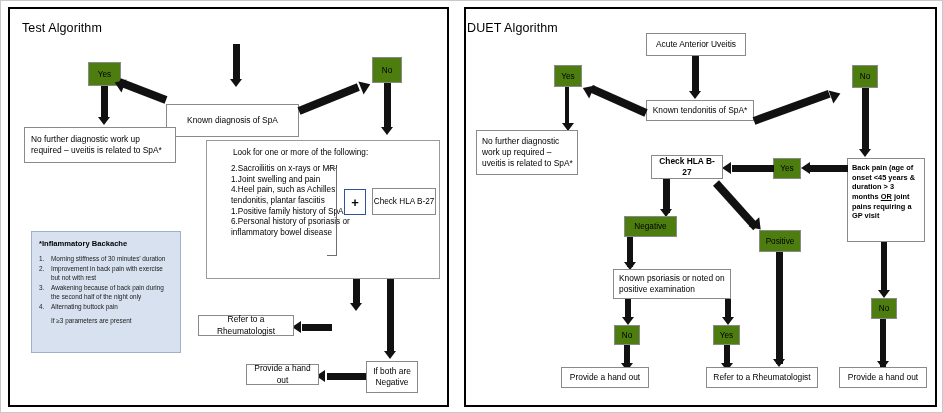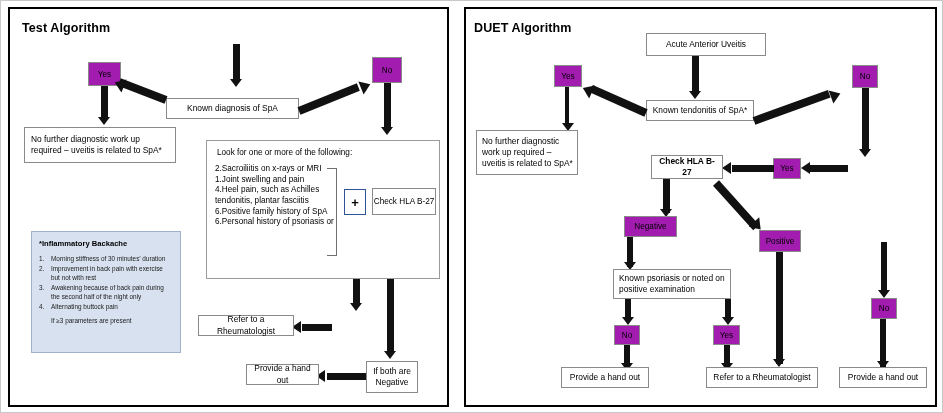--- a/index.html
+++ b/index.html
@@ -21,21 +21,21 @@
     background:#ffffff;
     border:2px solid #000000;
     box-sizing:border-box;
   }
   #panel-left{ left:7px;  top:6px; width:441px; height:400px; }
   #panel-right{ left:463px; top:6px; width:473px; height:400px; }
 
   .panel-title{
     position:absolute;
     font-size:12.5px;
-    font-weight:bold;
+    font-weight:normal;
     color:#000;
     letter-spacing:0.1px;
     white-space:nowrap;
   }
 
   
   .box{
     position:absolute;
     box-sizing:border-box;
     border:1px solid #8a8a8a;
@@ -51,21 +51,21 @@
   }
   .box.b-left{ justify-content:flex-start; text-align:left; }
   .box.bold{ font-weight:bold; }
   .box.tight{ line-height:1.3; }
 
   
   .lbl{
     position:absolute;
     box-sizing:border-box;
     border:1px solid #8a8a8a;
-    background:#a21caf;
+    background:#4d7c0f;
     font-size:8.2px;
     display:flex;
     align-items:center;
     justify-content:center;
     color:#000;
   }
 
   
   .arrow{ position:absolute; }
   .shaft-v{ position:absolute; background:#111; }
@@ -112,21 +112,21 @@
   }
   .ib-num{ width:12px;flex:0 0 12px; }
   .ib-txt{ flex:1; }
   #ib-foot{ font-size:6.4px;margin-top:5px;padding-left:12px;color:#1b1b1b; }
 
   
   #crit-box{
     position:absolute;
     left:196px; top:131px; width:234px; height:139px;
     border:1px solid #9a9a9a; background:#fff; box-sizing:border-box;
-    padding:7px 8px;
+    padding:7px 24px;
   }
   #crit-head{ font-size:8.2px; margin:0 0 7px 2px; color:#000; }
   .crit-line{ font-size:8.2px; line-height:1.30; color:#000; white-space:nowrap; }
   #crit-bracket{
     position:absolute; left:120px; top:27px; width:9px; height:86px;
     border-top:1px solid #6f6f6f;
     border-right:1px solid #6f6f6f;
     border-bottom:1px solid #6f6f6f;
   }
   #plus-box{
@@ -151,21 +151,21 @@
   <div class="panel" id="panel-left">
 
     <div class="panel-title" style="left:12px;top:12px;">Test Algorithm</div>
 
 
     <div class="arrow">
       <div class="shaft-v" style="left:223px;top:35px;width:7px;height:37px;"></div>
       <div class="head-down" style="left:220px;top:70px;"></div>
     </div>
 
-    <div class="box" style="left:156px;top:89px;width:133px;height:21px;">Known diagnosis of SpA</div>
+    <div class="box" style="left:156px;top:95px;width:133px;height:33px;">Known diagnosis of SpA</div>
 
     <div class="lbl" style="left:78px;top:53px;width:33px;height:24px;">Yes</div>
 
     <div class="lbl" style="left:362px;top:48px;width:30px;height:26px;">No</div>
 
     <div class="arrow">
       <div class="diag" style="left:156px;top:87px;width:50px;height:8px;transform:rotate(201deg);"></div>
       <div class="diag-head" style="left:114px;top:70px;transform:rotate(201deg);"></div>
     </div>
 
@@ -185,22 +185,23 @@
       <div class="shaft-v" style="left:374px;top:74px;width:7px;height:47px;"></div>
       <div class="head-down" style="left:371px;top:118px;"></div>
     </div>
 
     <div id="crit-box">
       <div id="crit-head">Look for  one or more of the following:</div>
       <div class="crit-line">2.Sacroiliitis on x-rays or MRI</div>
       <div class="crit-line">1.Joint swelling and pain</div>
       <div class="crit-line">4.Heel pain, such as Achilles</div>
       <div class="crit-line">tendonitis, plantar fasciitis</div>
-      <div class="crit-line">6.Positive family history of SpA</div>
+      <div class="crit-line">1.Positive family history of SpA</div>
       <div class="crit-line">6.Personal history of psoriasis or</div>
+      <div class="crit-line">inflammatory bowel disease</div>
 
       <div id="crit-bracket"></div>
       <div id="plus-box">+</div>
       <div id="hla-box">Check HLA  B-27</div>
     </div>
 
     <div class="arrow">
       <div class="shaft-v" style="left:343px;top:270px;width:7px;height:27px;"></div>
       <div class="head-down" style="left:340px;top:294px;"></div>
     </div>
@@ -247,23 +248,23 @@
         <span class="ib-txt">Alternating buttock pain</span>
       </div>
 
       <div id="ib-foot">If ≥3 parameters are present</div>
     </div>
 
   </div>
 
   <div class="panel" id="panel-right">
 
-    <div class="panel-title" style="left:8px;top:12px;">DUET Algorithm</div>
-
-    <div class="box" style="left:180px;top:24px;width:120px;height:23px;">Acute  Anterior Uveitis</div>
+    <div class="panel-title" style="left:1px;top:12px;">DUET Algorithm</div>
+
+    <div class="box" style="left:180px;top:24px;width:100px;height:23px;">Acute  Anterior Uveitis</div>
 
     <div class="arrow">
       <div class="shaft-v" style="left:226px;top:47px;width:7px;height:38px;"></div>
       <div class="head-down" style="left:223px;top:82px;"></div>
     </div>
 
     <div class="box" style="left:180px;top:91px;width:108px;height:21px;">Known tendonitis of SpA*</div>
 
     <div class="lbl" style="left:88px;top:56px;width:28px;height:22px;">Yes</div>
 
@@ -284,20 +285,23 @@
       <div class="head-down" style="left:96px;top:114px;"></div>
     </div>
 
     <div class="box b-left tight" style="left:10px;top:121px;width:102px;height:45px;padding-left:5px;">No further diagnostic work up required – uveitis is related to SpA*</div>
 
     <div class="arrow">
       <div class="shaft-v" style="left:396px;top:79px;width:7px;height:63px;"></div>
       <div class="head-down" style="left:393px;top:140px;"></div>
     </div>
 
+    <div class="box b-left bold tight" style="left:381px;top:149px;width:78px;height:84px;align-items:flex-start;padding:4px 4px;font-size:7.4px;">
+      <span>Back pain (age of onset &lt;45 years &amp; duration &gt; 3 months <span class="u">OR</span>  joint pains requiring a GP visit</span>
+    </div>
 
     <div class="arrow">
       <div class="shaft-h" style="left:344px;top:156px;width:38px;height:7px;"></div>
       <div class="head-left" style="left:335px;top:153px;"></div>
     </div>
 
     <div class="lbl" style="left:307px;top:149px;width:28px;height:21px;">Yes</div>
 
     <div class="arrow">
       <div class="shaft-h" style="left:266px;top:156px;width:42px;height:7px;"></div>

